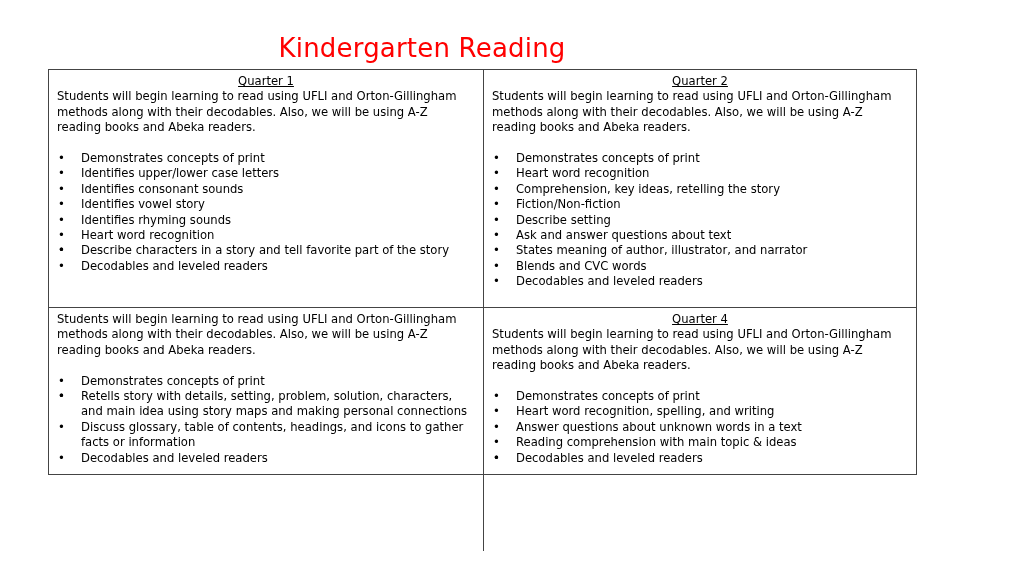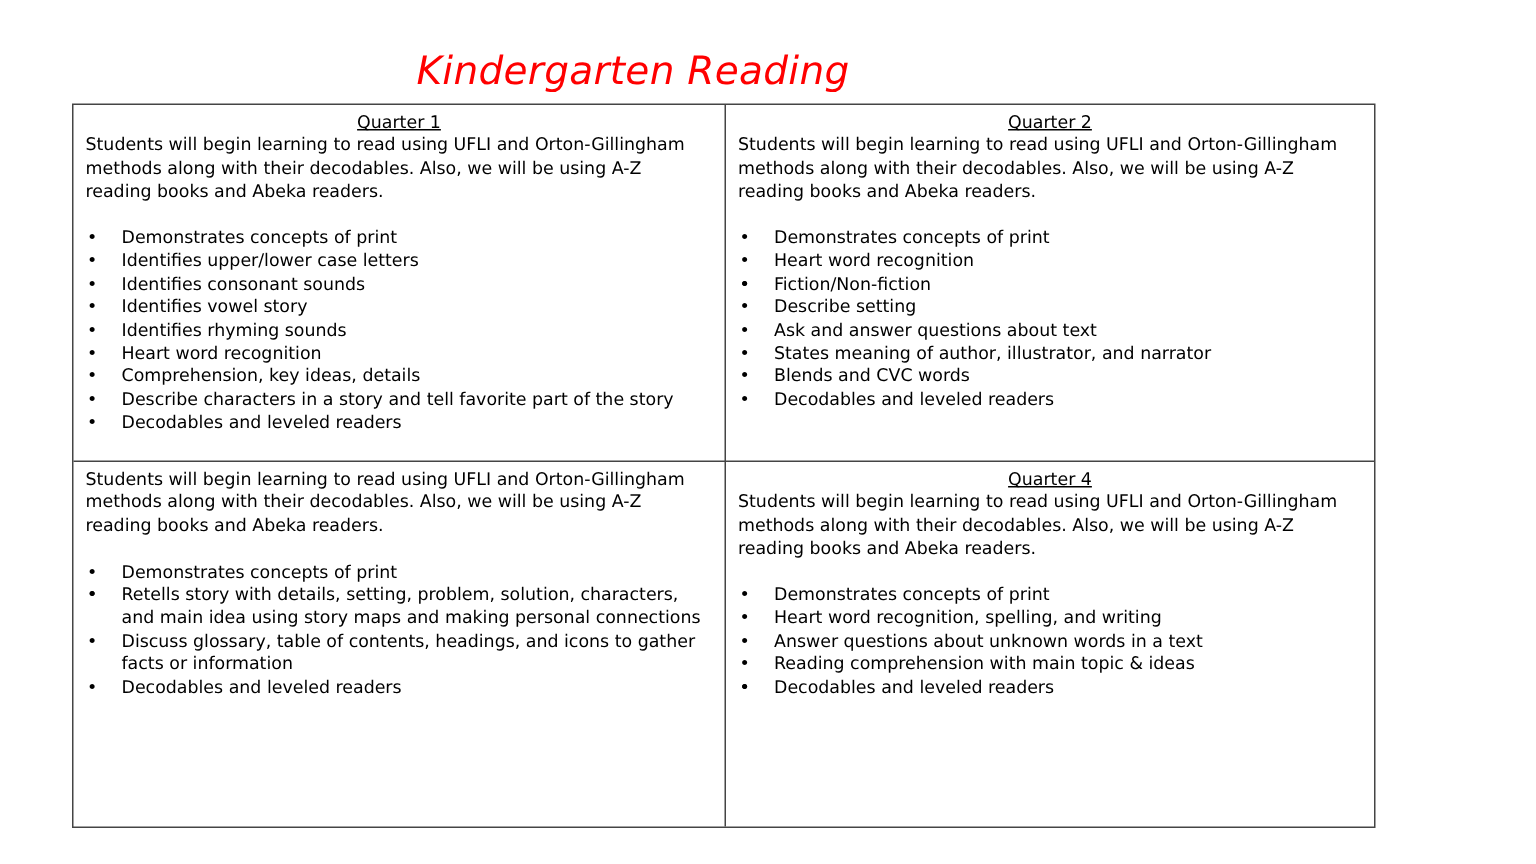--- a/index.html
+++ b/index.html
@@ -19,28 +19,27 @@
       position: absolute;
       left: 0;
       top: 28px;
       width: 844px;
       text-align: center;
       font-family: "DejaVu Sans", sans-serif;
       font-size: 26px;
       line-height: 40px;
       color: #ff0000;
       letter-spacing: 0.2px;
-      font-style: italic;
     }
     .grid {
       position: absolute;
       left: 48px;
       top: 69px;
       width: 869px;
-      height: 483px;
+      height: 406px;
       border: 1.5px solid #444444;
       box-sizing: border-box;
       display: grid;
       grid-template-columns: 435px 432px;
       grid-template-rows: 238px 243px;
     }
     .cell {
       box-sizing: border-box;
       padding: 4px 8px 0 8px;
       font-size: 11.6px;
@@ -88,35 +87,35 @@
     <p class="cell-intro">Students will begin learning to read using UFLI and Orton-Gillingham
 methods along with their decodables.  Also, we will be using A-Z
 reading books and Abeka readers.</p>
     <ul class="bullets">
       <li><span class="bullet">•</span><span>Demonstrates concepts of print</span></li>
       <li><span class="bullet">•</span><span>Identifies upper/lower case letters</span></li>
       <li><span class="bullet">•</span><span>Identifies consonant sounds</span></li>
       <li><span class="bullet">•</span><span>Identifies vowel story</span></li>
       <li><span class="bullet">•</span><span>Identifies rhyming sounds</span></li>
       <li><span class="bullet">•</span><span>Heart word recognition</span></li>
-      <li><span class="bullet">•</span><span>Comprehension, key ideas, details</span></li>
+      <li><span class="bullet">•</span></li>
       <li><span class="bullet">•</span><span>Describe characters in a story and tell favorite part of the story</span></li>
       <li><span class="bullet">•</span><span>Decodables and leveled readers</span></li>
     </ul>
   </div>
 
   <div class="cell r1">
     <p class="cell-heading">Quarter 2</p>
     <p class="cell-intro">Students will begin learning to read using UFLI and Orton-Gillingham
 methods along with their decodables.  Also, we will be using A-Z
 reading books and Abeka readers.</p>
     <ul class="bullets">
       <li><span class="bullet">•</span><span>Demonstrates concepts of print</span></li>
       <li><span class="bullet">•</span><span>Heart word recognition</span></li>
-      <li><span class="bullet">•</span></li>
+      <li><span class="bullet">•</span><span>Comprehension, key ideas, retelling the story</span></li>
       <li><span class="bullet">•</span><span>Fiction/Non-fiction</span></li>
       <li><span class="bullet">•</span><span>Describe setting</span></li>
       <li><span class="bullet">•</span><span>Ask and answer questions about text</span></li>
       <li><span class="bullet">•</span><span>States meaning of author, illustrator, and narrator</span></li>
       <li><span class="bullet">•</span><span>Blends and CVC words</span></li>
       <li><span class="bullet">•</span><span>Decodables and leveled readers</span></li>
     </ul>
   </div>
 
   <div class="cell c1">

